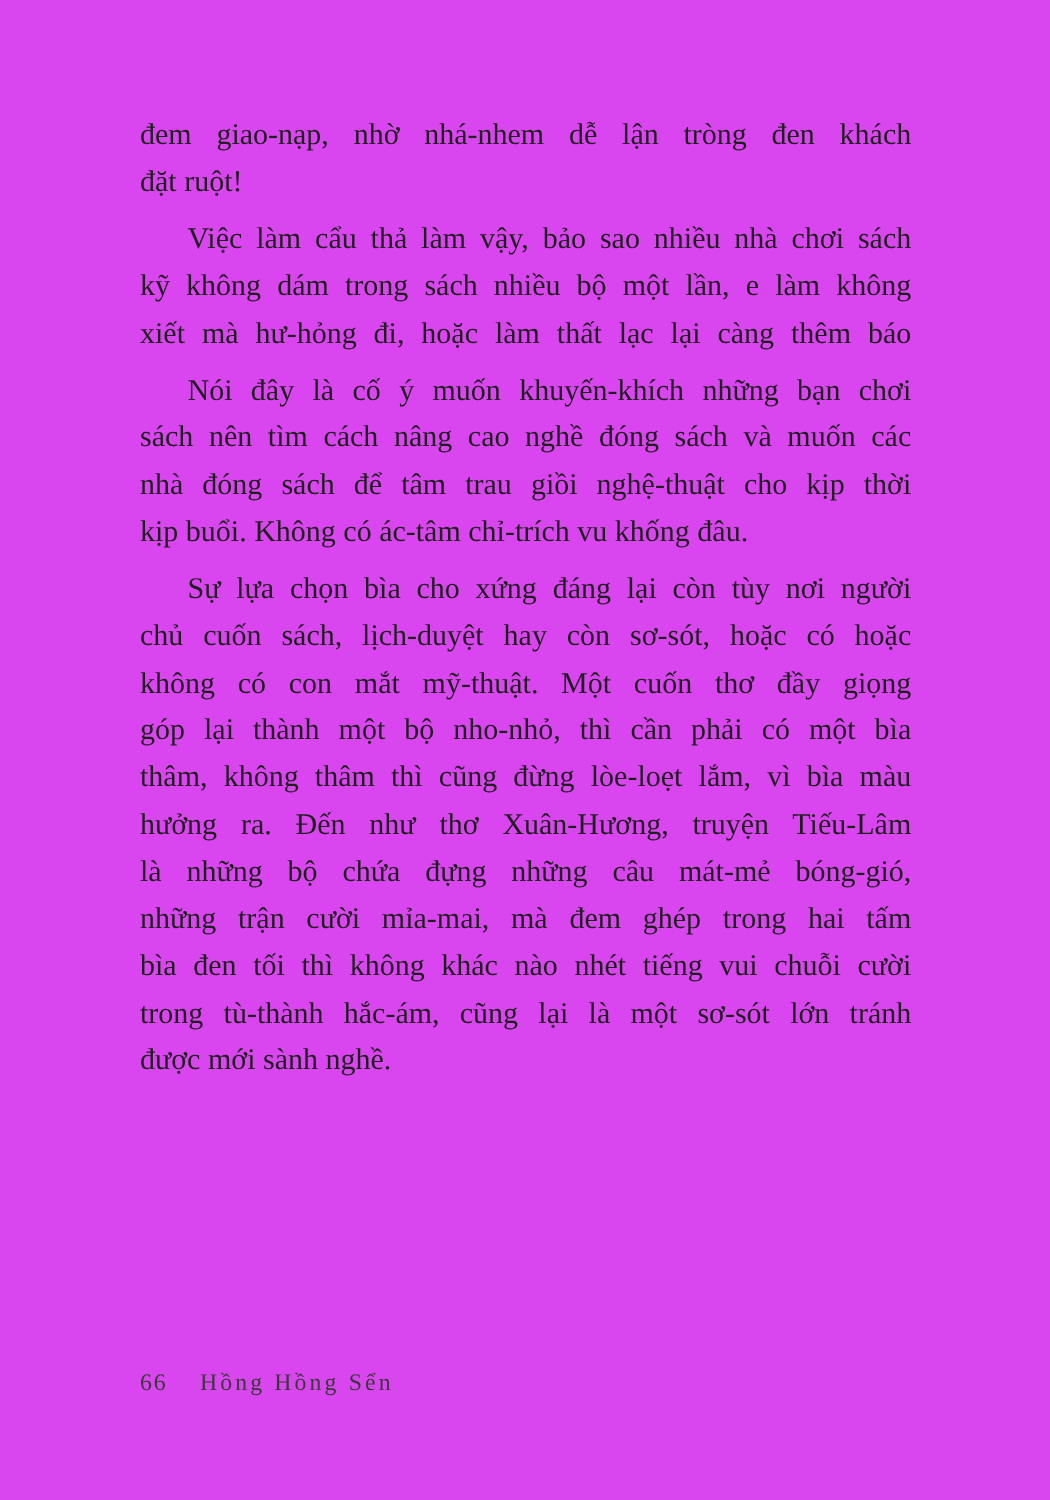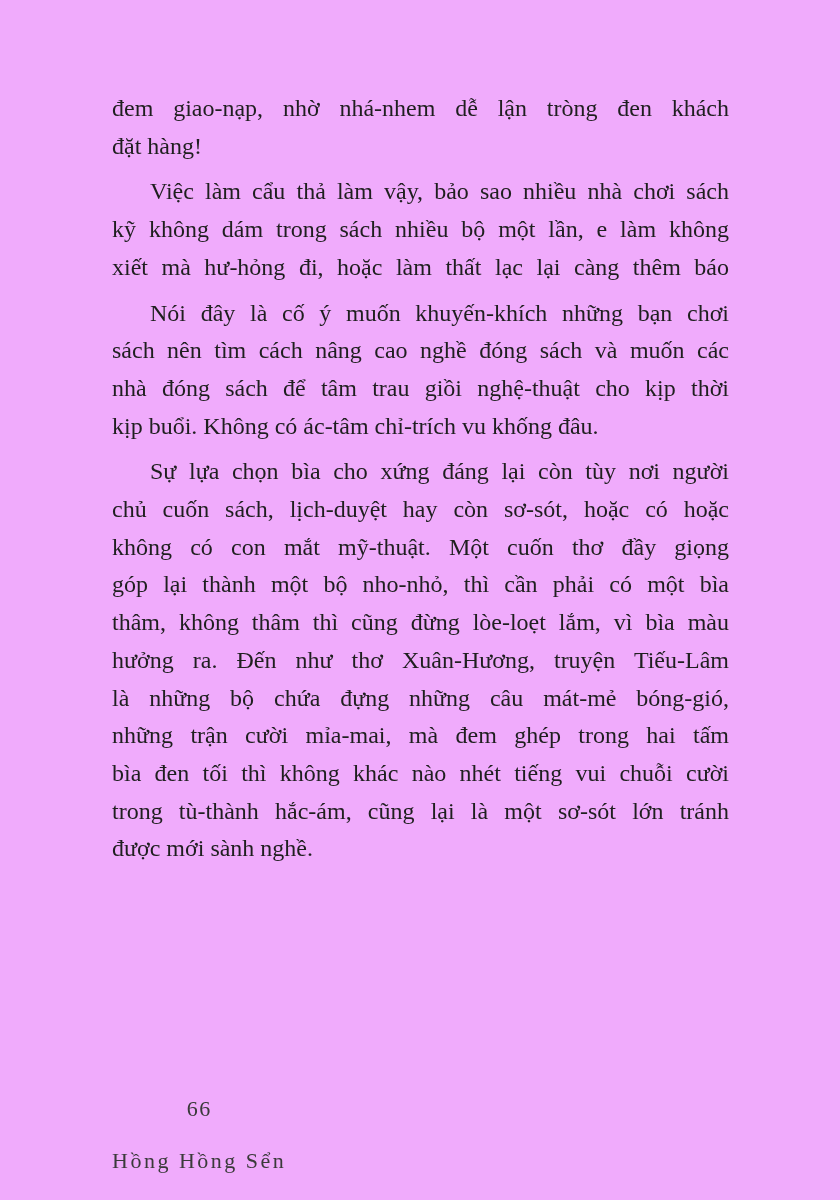--- a/index.html
+++ b/index.html
@@ -10,21 +10,21 @@
     width: 840px;
     height: 1200px;
     background: #ffffff;
     font-family: "Liberation Serif", "DejaVu Serif", serif;
     overflow: hidden;
   }
   .page {
     position: relative;
     width: 840px;
     height: 1200px;
-    background: #f0abfc;
+    background: #d946ef;
   }
   .text-block {
     position: absolute;
     left: 112px;
     top: 90px;
     width: 617px;
     font-size: 24px;
     line-height: 37.7px;
     color: #1f1f1f;
     text-rendering: optimizeLegibility;
@@ -41,39 +41,38 @@
     text-align-last: left;
   }
   .line.indent {
     text-indent: 38px;
   }
   .footer {
     position: absolute;
     left: 112px;
     top: 1096px;
     display: flex;
-    align-items: center;
+    align-items: flex-start;
     gap: 26px;
-    font-size: 22px;
+    font-size: 19px;
     letter-spacing: 2.5px;
     color: #3a3a3a;
-    flex-direction: column;
   }
   .footer .page-number {
     letter-spacing: 1.5px;
   }
 </style>
 </head>
 <body style="background: rgb(255, 255, 255);">
 
 <div class="page">
   <div class="text-block" style="color: rgb(31, 31, 31);">
       <div class="paragraph">
         <div class="line">đem giao-nạp, nhờ nhá-nhem dễ lận tròng đen khách</div>
-        <div class="line last-line">đặt hàng!</div>
+        <div class="line last-line">đặt ruột!</div>
       </div>
       <div class="paragraph">
         <div class="line indent">Việc làm cẩu thả làm vậy, bảo sao nhiều nhà chơi sách</div>
         <div class="line">kỹ không dám trong sách nhiều bộ một lần, e làm không</div>
         <div class="line">xiết mà hư-hỏng đi, hoặc làm thất lạc lại càng thêm báo</div>
       </div>
       <div class="paragraph">
         <div class="line indent">Nói đây là cố ý muốn khuyến-khích những bạn chơi</div>
         <div class="line">sách nên tìm cách nâng cao nghề đóng sách và muốn các</div>
         <div class="line">nhà đóng sách để tâm trau giồi nghệ-thuật cho kịp thời</div>

